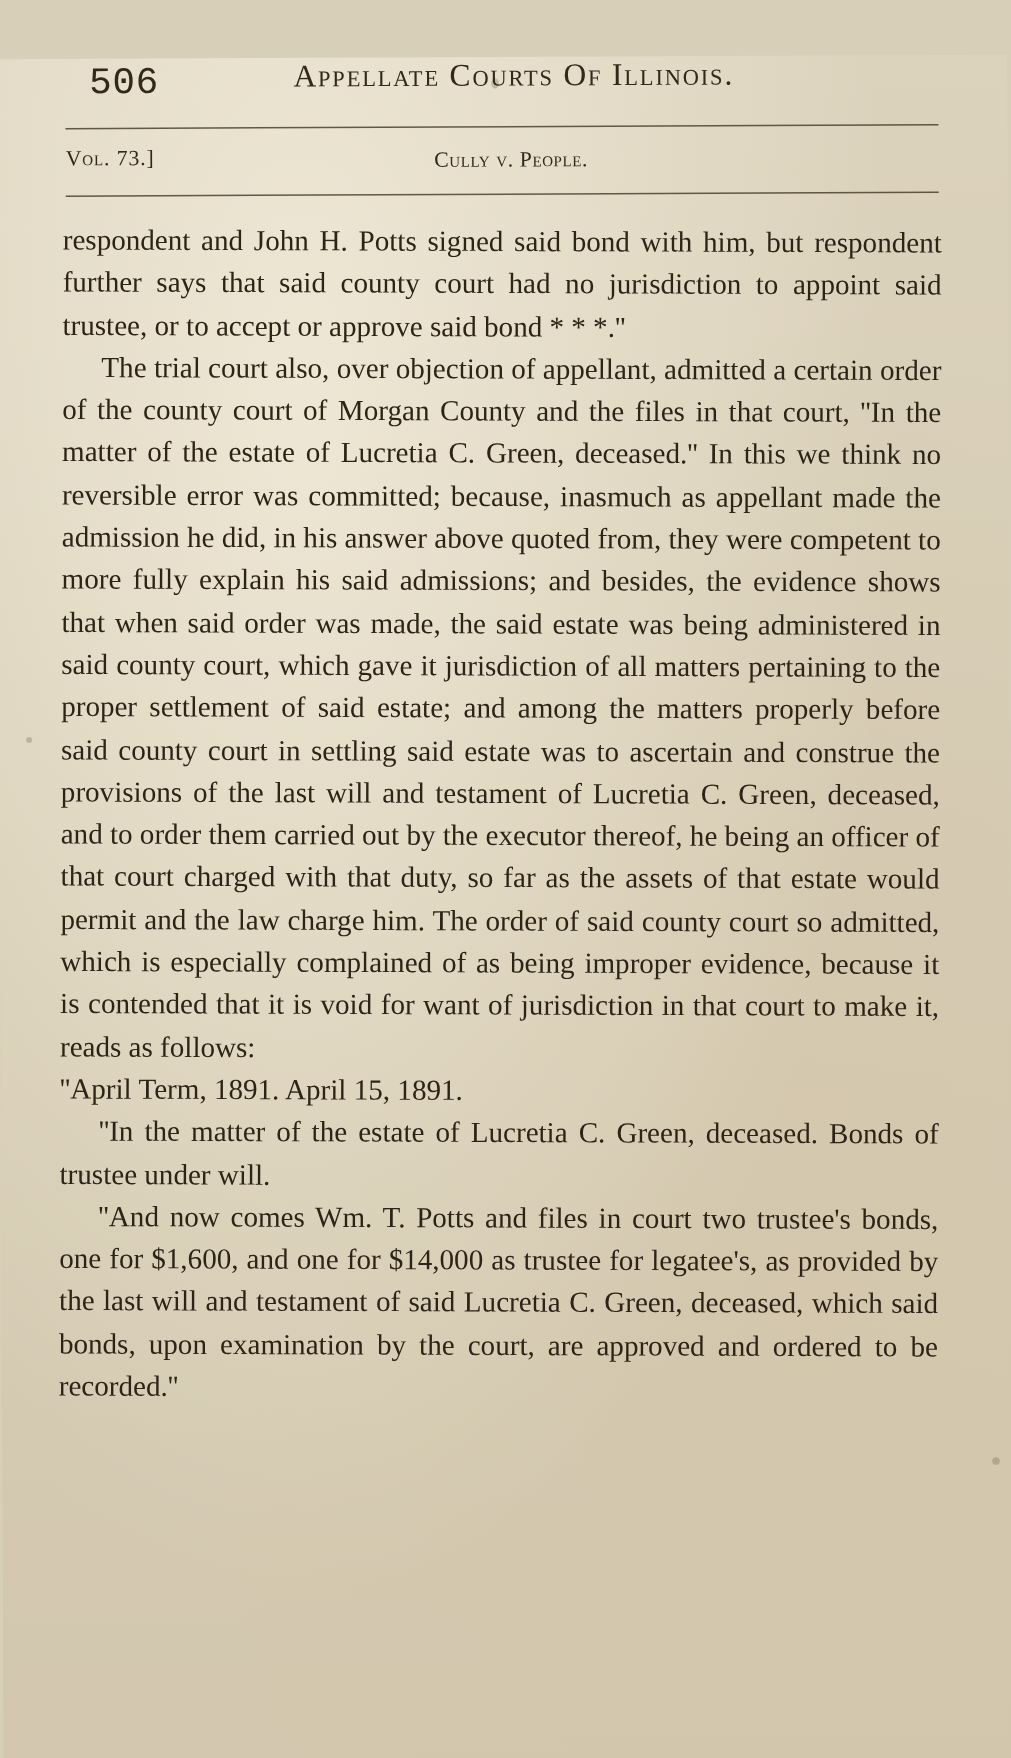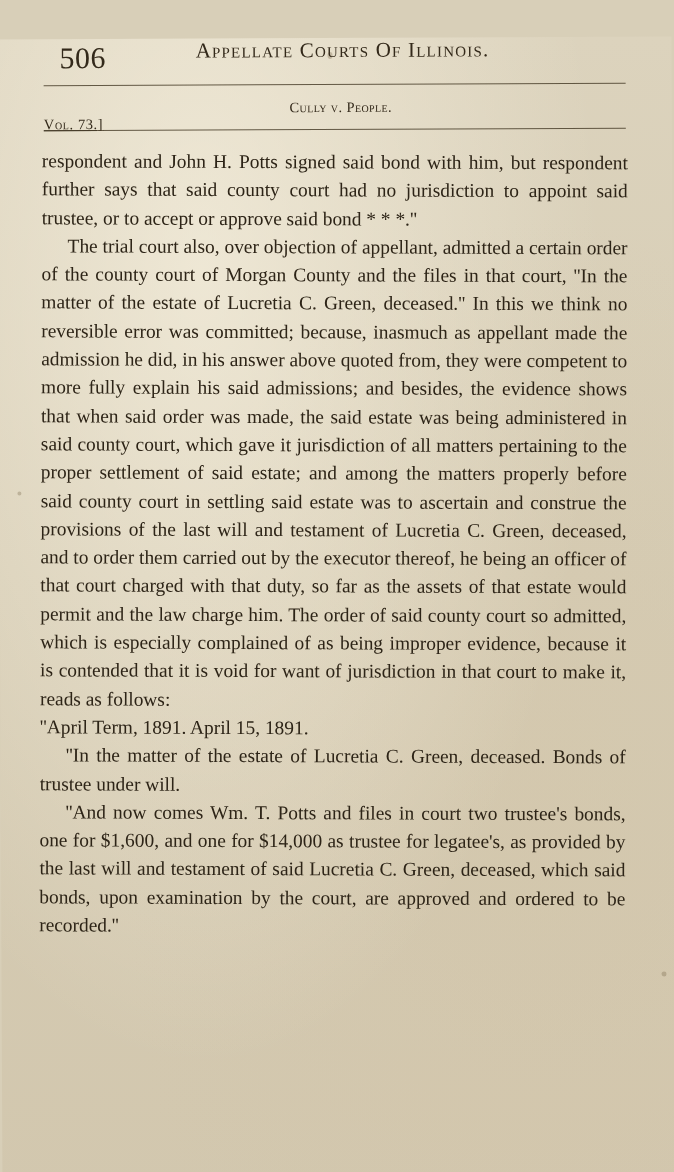--- a/index.html
+++ b/index.html
@@ -34,23 +34,24 @@
   }
   .running-head {
     position: relative;
     margin-top: 38px;
     height: 34px;
   }
   .folio {
     position: absolute;
     left: 22px;
     top: 2px;
-    font-size: 30px;
+    font-size: 25px;
     letter-spacing: 0.5px;
     color: #33291a;
+    font-family: Liberation Mono, monospace;
   }
   .head-title {
     text-align: center;
     font-size: 21px;
     letter-spacing: 1.2px;
     color: #33291a;
     font-variant: small-caps;
     text-transform: capitalize;
     padding-left: 16px;
   }
@@ -67,24 +68,23 @@
   .subhead {
     position: relative;
     height: 26px;
     margin-top: 9px;
     font-size: 14.5px;
     color: #33291a;
   }
   .vol {
     position: absolute;
     left: 6px;
-    top: 21px;
+    top: 3px;
     font-variant: small-caps;
     letter-spacing: 0.6px;
-    text-decoration: underline;
   }
   .case {
     text-align: center;
     font-size: 14.5px;
     letter-spacing: 0.4px;
     padding-left: 12px;
     padding-top: 5px;
     font-variant: small-caps;
   }
   .body-text {

